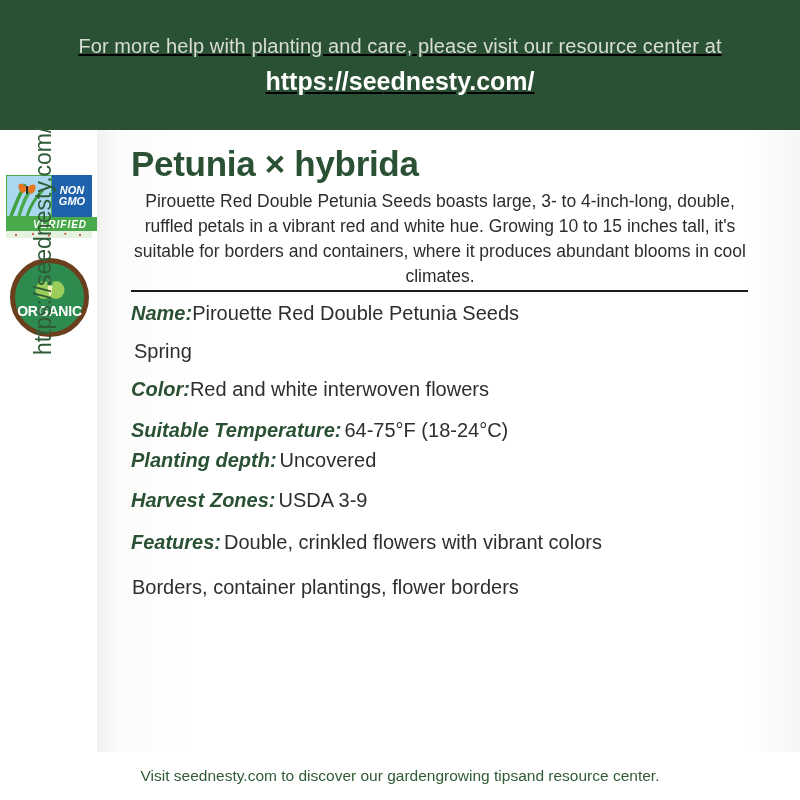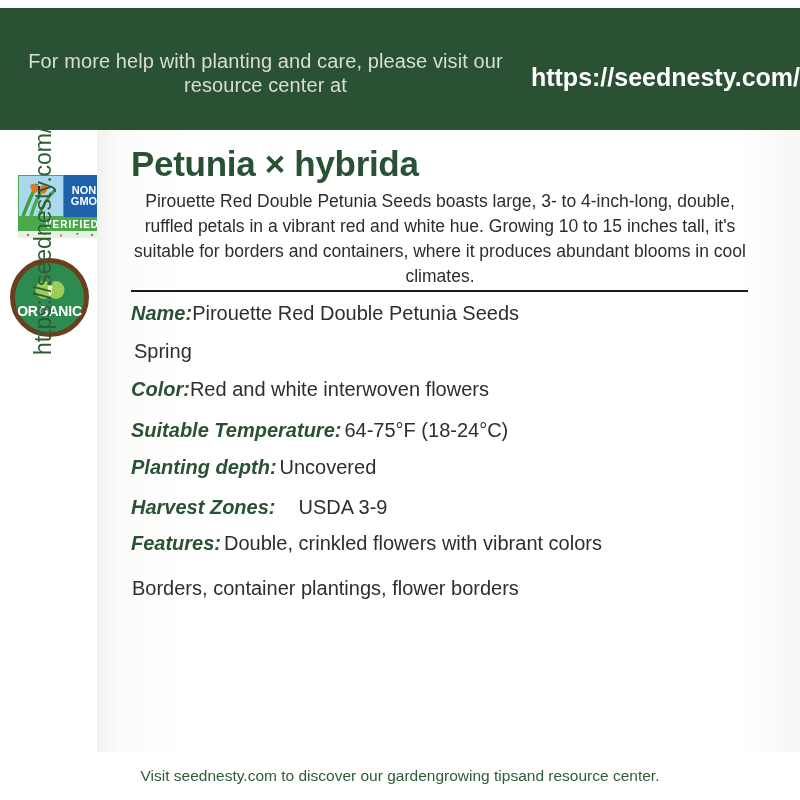--- a/index.html
+++ b/index.html
@@ -15,28 +15,29 @@
   #page {
     position: relative;
     width: 800px;
     height: 800px;
     background: #ffffff;
   }
 
   
   .header-banner {
     position: absolute;
-    left: 0; top: 8px;
+    left: 0; top: 0;
     width: 800px;
     height: 130px;
     background: #2b5134;
     display: flex;
-    flex-direction: row;
-    align-items: center;
-    justify-content: center;
+    flex-direction: column;
+    align-items: center;
+    justify-content: center;
+    text-decoration: underline;
   }
   .header-line1 {
     color: #d8ddd6;
     font-size: 20px;
     letter-spacing: 0.1px;
     line-height: 1.2;
     text-align: center;
     padding: 0 20px;
   }
   .header-url {
@@ -51,23 +52,24 @@
   .sidebar {
     position: absolute;
     left: 0; top: 130px;
     width: 97px;
     height: 670px;
     background: #ffffff;
   }
 
   .badge-nongmo {
     position: absolute;
-    left: 18px; top: 45px;
+    left: 6px; top: 45px;
     width: 86px;
     height: 53px;
+    font-style: italic;
   }
   .ng-sky {
     position: absolute;
     left: 0; top: 0;
     width: 46px; height: 42px;
     background: #a9d8ef;
     border: 1px solid #4aa94a;
     box-sizing: border-box;
   }
   .ng-blue {
@@ -298,29 +300,29 @@
         <span class="attr-label">Name:</span>
         <span class="attr-value">Pirouette Red Double Petunia Seeds</span>
       </div>
       <div class="attr-row tight" style="margin-bottom:15px;">
         <span class="attr-value">Spring</span>
       </div>
       <div class="attr-row" style="margin-bottom:18px;">
         <span class="attr-label">Color:</span>
         <span class="attr-value">Red and white interwoven flowers</span>
       </div>
-      <div class="attr-row tight" style="margin-bottom:14px;">
+      <div class="attr-row tight" style="margin-bottom:7px;">
         <span class="attr-label">Suitable Temperature:</span>
         <span class="attr-value">64-75°F (18-24°C)</span>
       </div>
       <div class="attr-row tight" style="margin-bottom:17px;">
         <span class="attr-label">Planting depth:</span>
         <span class="attr-value">Uncovered</span>
       </div>
-      <div class="attr-row tight" style="margin-bottom:13px;gap:20px;">
+      <div class="attr-row tight" style="margin-bottom:19px;">
         <span class="attr-label">Harvest Zones:</span>
         <span class="attr-value">USDA 3-9</span>
       </div>
       <div class="attr-row tight" style="margin-bottom:22px;">
         <span class="attr-label">Features:</span>
         <span class="attr-value">Double, crinkled flowers with vibrant colors</span>
       </div>
       <div class="attr-row" style="margin-bottom:0;">
         <span class="attr-value" style="margin-left:1px;">Borders, container plantings, flower borders</span>
       </div>

